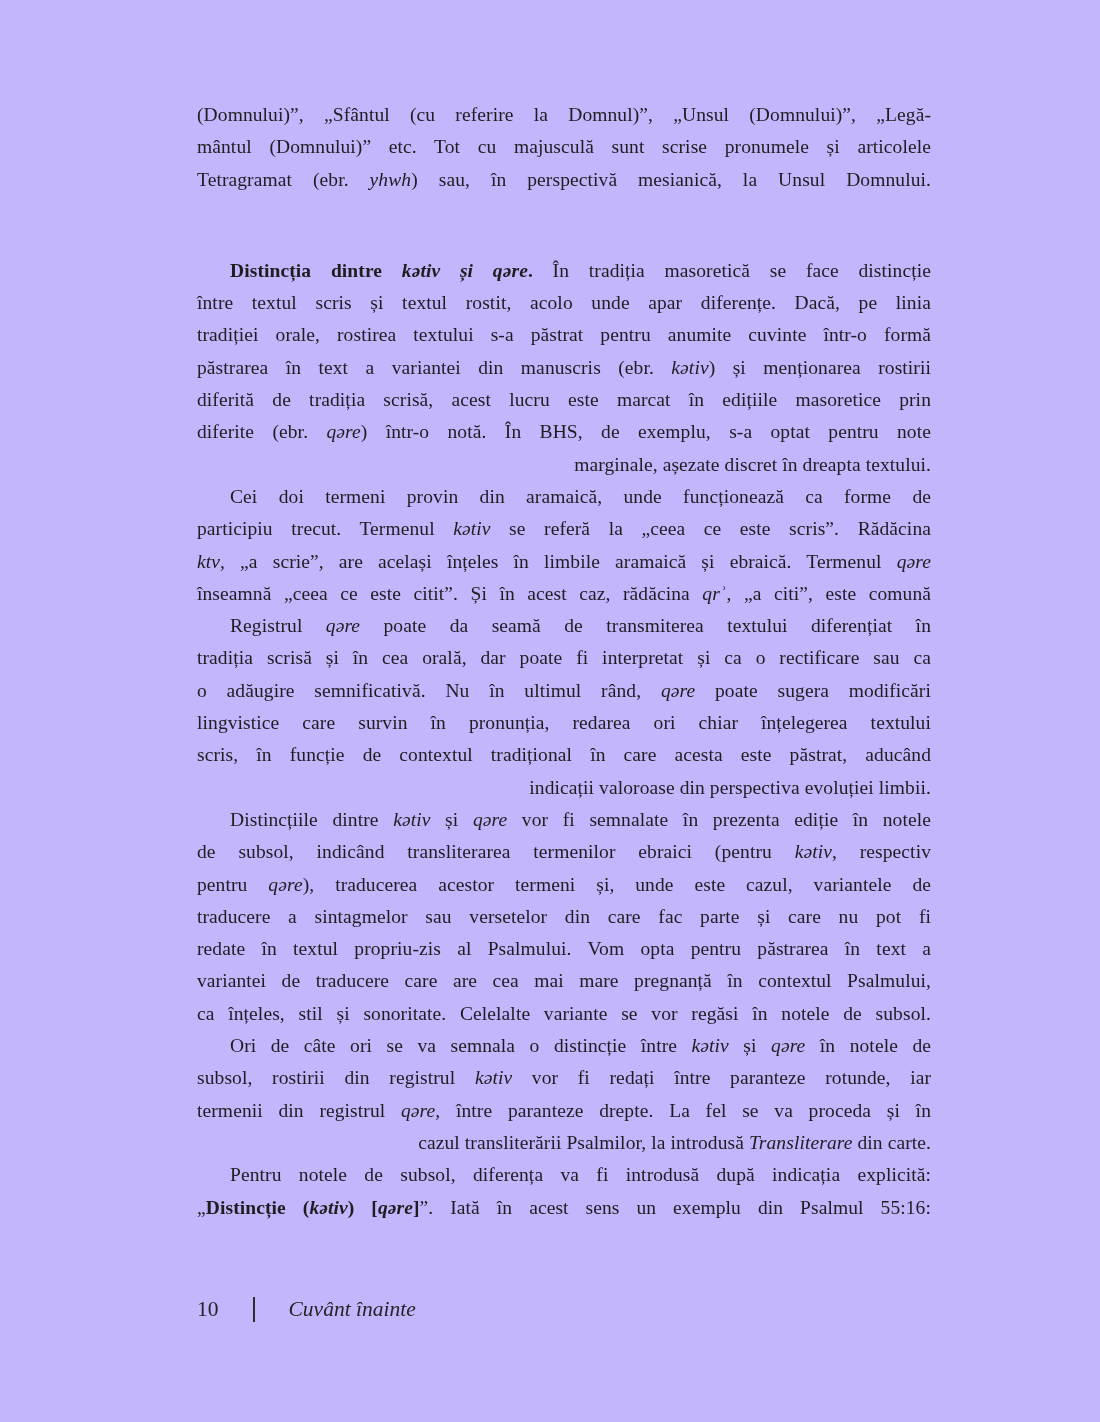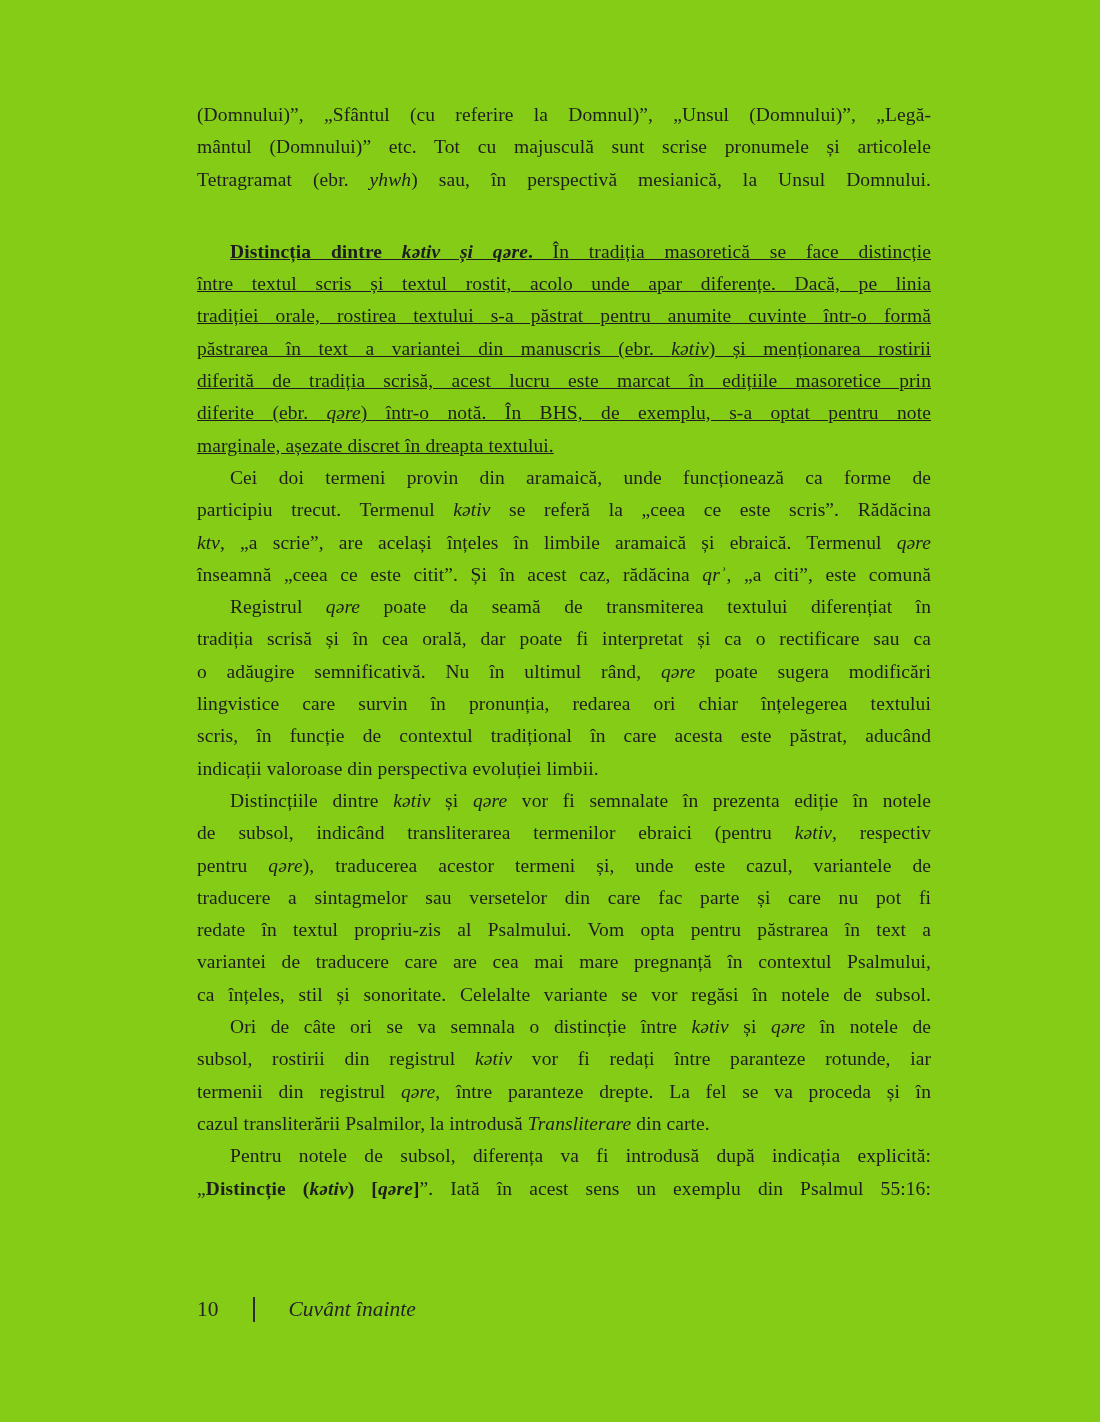--- a/index.html
+++ b/index.html
@@ -8,35 +8,35 @@
     height: 1422px;
     background: #ffffff;
     position: relative;
     font-family: "Liberation Serif", "DejaVu Serif", serif;
     color: #1e1e1e;
     overflow: hidden;
   }
   .page {
     position: absolute;
     inset: 0;
-    background: #84cc16;
+    background: #c4b5fd;
   }
   .text-block {
     position: absolute;
     left: 197px;
     top: 99px;
     width: 734px;
   }
   .paragraph { margin: 0; }
-  .paragraph.gap { margin-top: 40px; text-decoration: underline; }
+  .paragraph.gap { margin-top: 59px; }
   .line {
     font-size: 19.5px;
     line-height: 32.3px;
     height: 32.3px;
-    text-align: left;
+    text-align: right;
     letter-spacing: 0.1px;
   }
   .line.j {
     text-align: justify;
     text-align-last: justify;
   }
   .line.indent { padding-left: 33px; }
   .rn { font-style: normal; font-weight: normal; }
   .ri { font-style: italic; font-weight: normal; }
   .rb { font-style: normal; font-weight: bold; }

